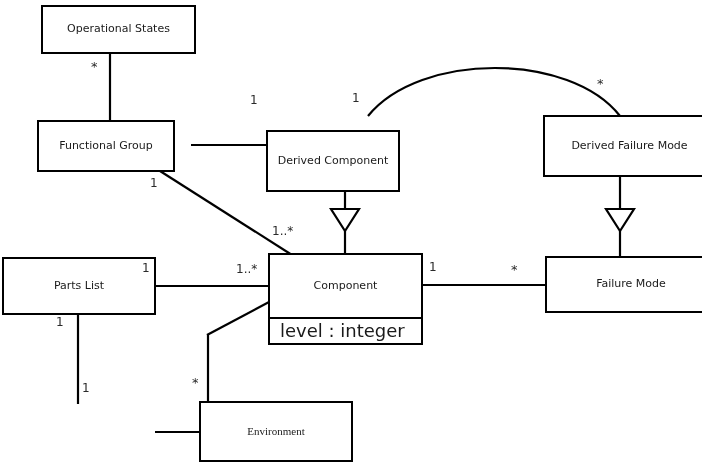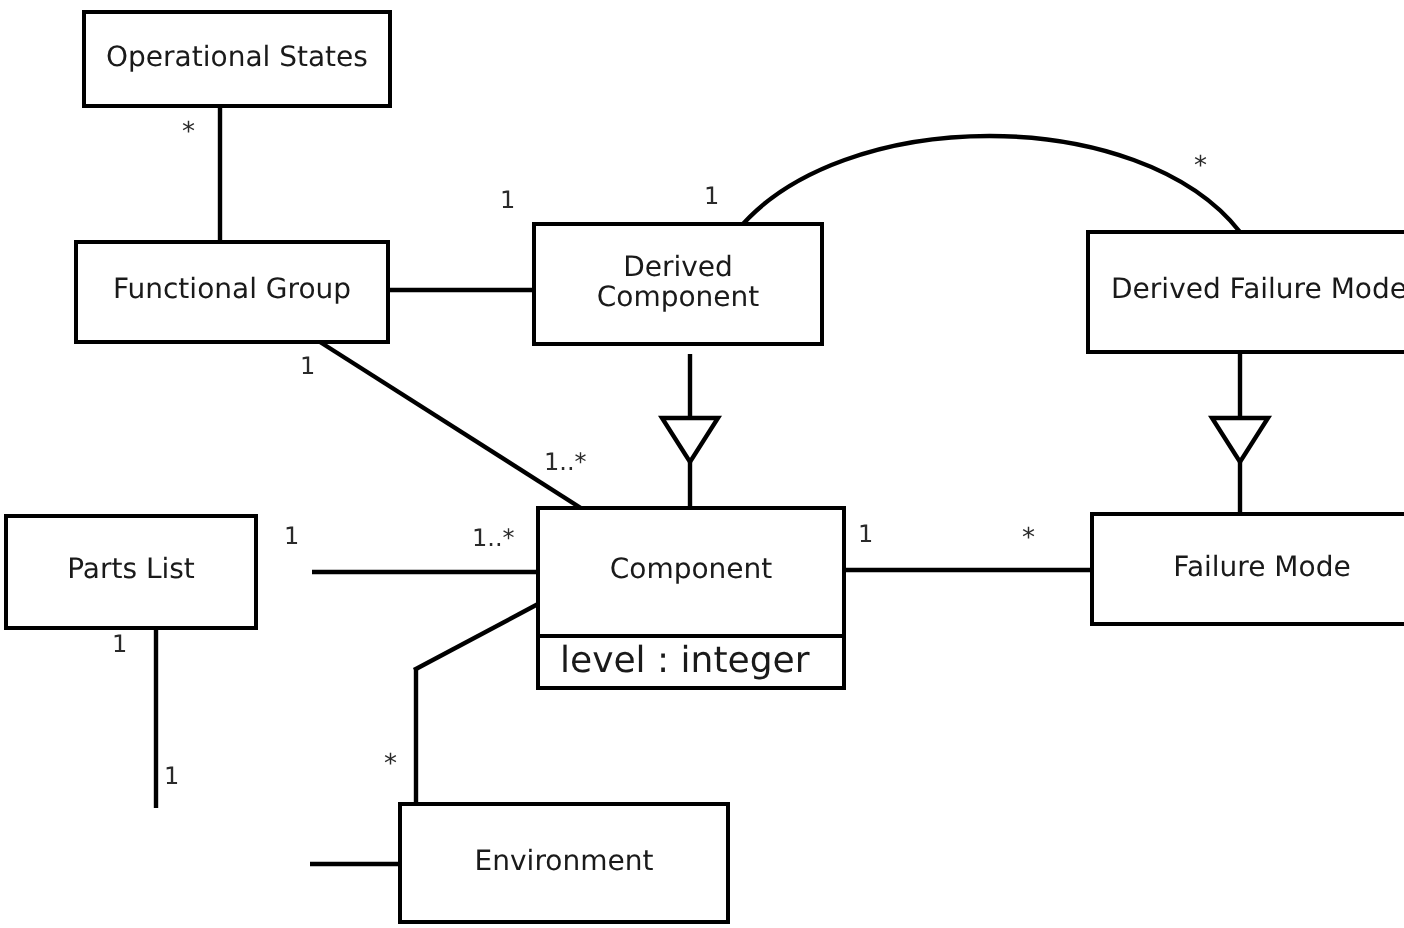--- a/index.html
+++ b/index.html
@@ -28,21 +28,21 @@
     border: 2px solid #000000;
     background: #ffffff;
     display: flex;
     flex-direction: column;
   }
   .uml-name-compartment {
     flex: 1 1 auto;
     display: flex;
     align-items: center;
     justify-content: center;
-    font-size: 14px;
+    font-size: 11px;
     color: #1a1a1a;
     text-align: center;
     padding: 0 4px;
     line-height: 1.1;
   }
   .uml-attr-compartment {
     border-top: 2px solid #000000;
     display: flex;
     align-items: center;
     justify-content: flex-start;
@@ -94,47 +94,47 @@
     <line x1="155" y1="432" x2="200" y2="432" stroke="#000" stroke-width="2.2"></line>
 
     <line x1="208" y1="401" x2="208" y2="334" stroke="#000" stroke-width="2.2"></line>
     <line x1="207" y1="335" x2="269" y2="302" stroke="#000" stroke-width="2.2"></line>
   </svg>
 
   <div class="uml-class-box" style="left:41px; top:5px; width:155px; height:49px;">
     <div class="uml-name-compartment">Operational States</div>
   </div>
 
-  <div class="uml-class-box" style="left:37px; top:120px; width:158px; height:52px;justify-content:center;">
+  <div class="uml-class-box" style="left:37px; top:120px; width:138px; height:52px;justify-content:center;">
     <div class="uml-name-compartment">Functional Group</div>
   </div>
 
-  <div class="uml-class-box" style="left:266px; top:111px; width:146px; height:62px;">
+  <div class="uml-class-box" style="left:266px; top:130px; width:134px; height:62px;">
     <div class="uml-name-compartment">Derived Component</div>
   </div>
 
   <div class="uml-class-box" style="left:543px; top:115px; width:173px; height:62px;">
     <div class="uml-name-compartment">Derived Failure Mode</div>
   </div>
 
-  <div class="uml-class-box" style="left:2px; top:257px; width:127px; height:58px;">
+  <div class="uml-class-box" style="left:2px; top:257px; width:154px; height:58px;">
     <div class="uml-name-compartment">Parts List</div>
   </div>
 
   <div class="uml-class-box" style="left:268px; top:253px; width:155px; height:92px;">
     <div class="uml-name-compartment" style="flex:0 0 62px;border-radius:28px;">Component</div>
     <div class="uml-attr-compartment" style="flex:1 1 auto;">level : integer</div>
   </div>
 
   <div class="uml-class-box" style="left:545px; top:256px; width:172px; height:57px;">
     <div class="uml-name-compartment">Failure Mode</div>
   </div>
 
 
-  <div class="uml-class-box" style="left:199px; top:401px; width:166px; height:61px;">
+  <div class="uml-class-box" style="left:199px; top:401px; width:154px; height:61px;font-family:Liberation Serif, serif;">
     <div class="uml-name-compartment">Environment</div>
   </div>
 
   <span class="mult-label star" style="left:91px; top:60px;">*</span>
 
   <span class="mult-label" style="left:250px; top:94px;">1</span>
 
   <span class="mult-label" style="left:352px; top:92px;">1</span>
 
   <span class="mult-label star" style="left:597px; top:77px;">*</span>

